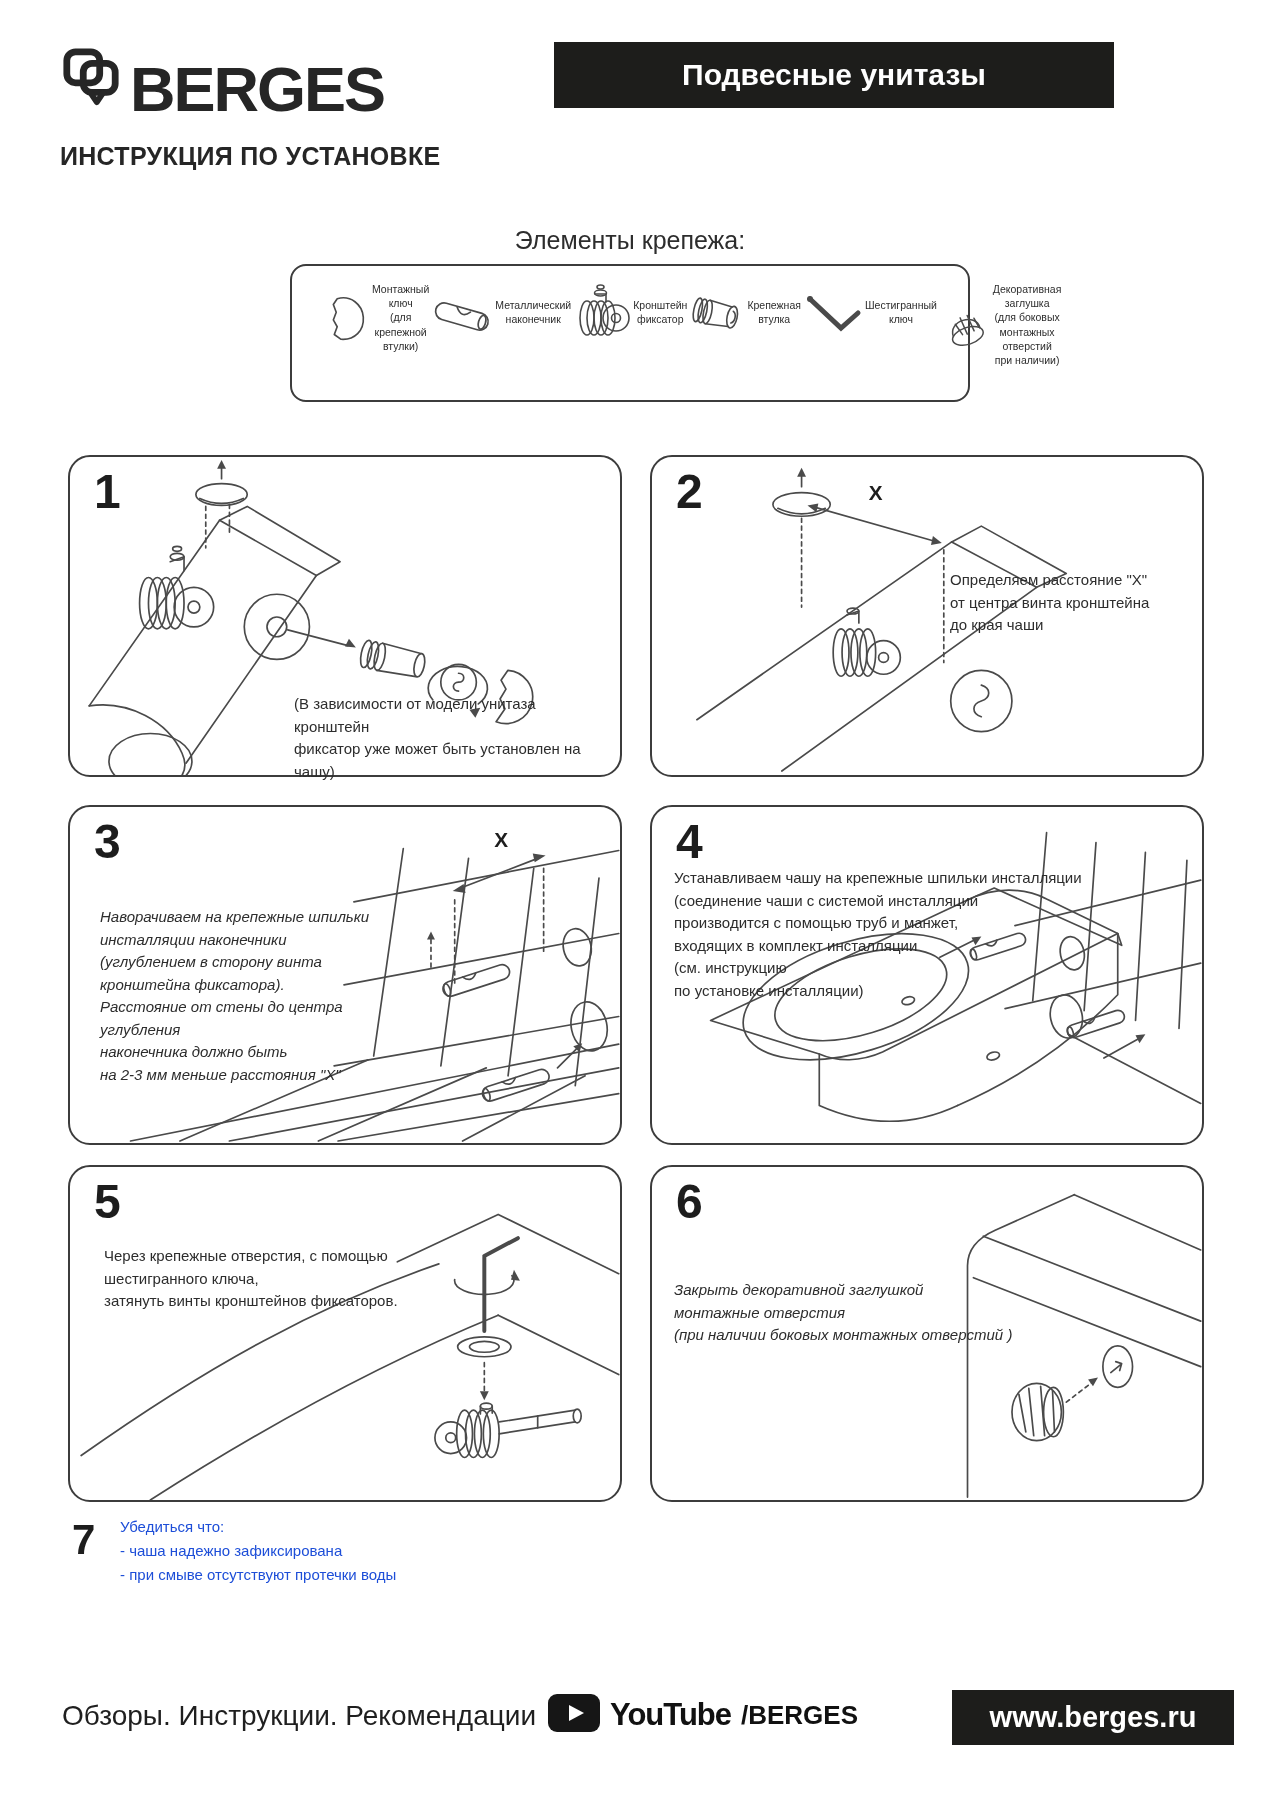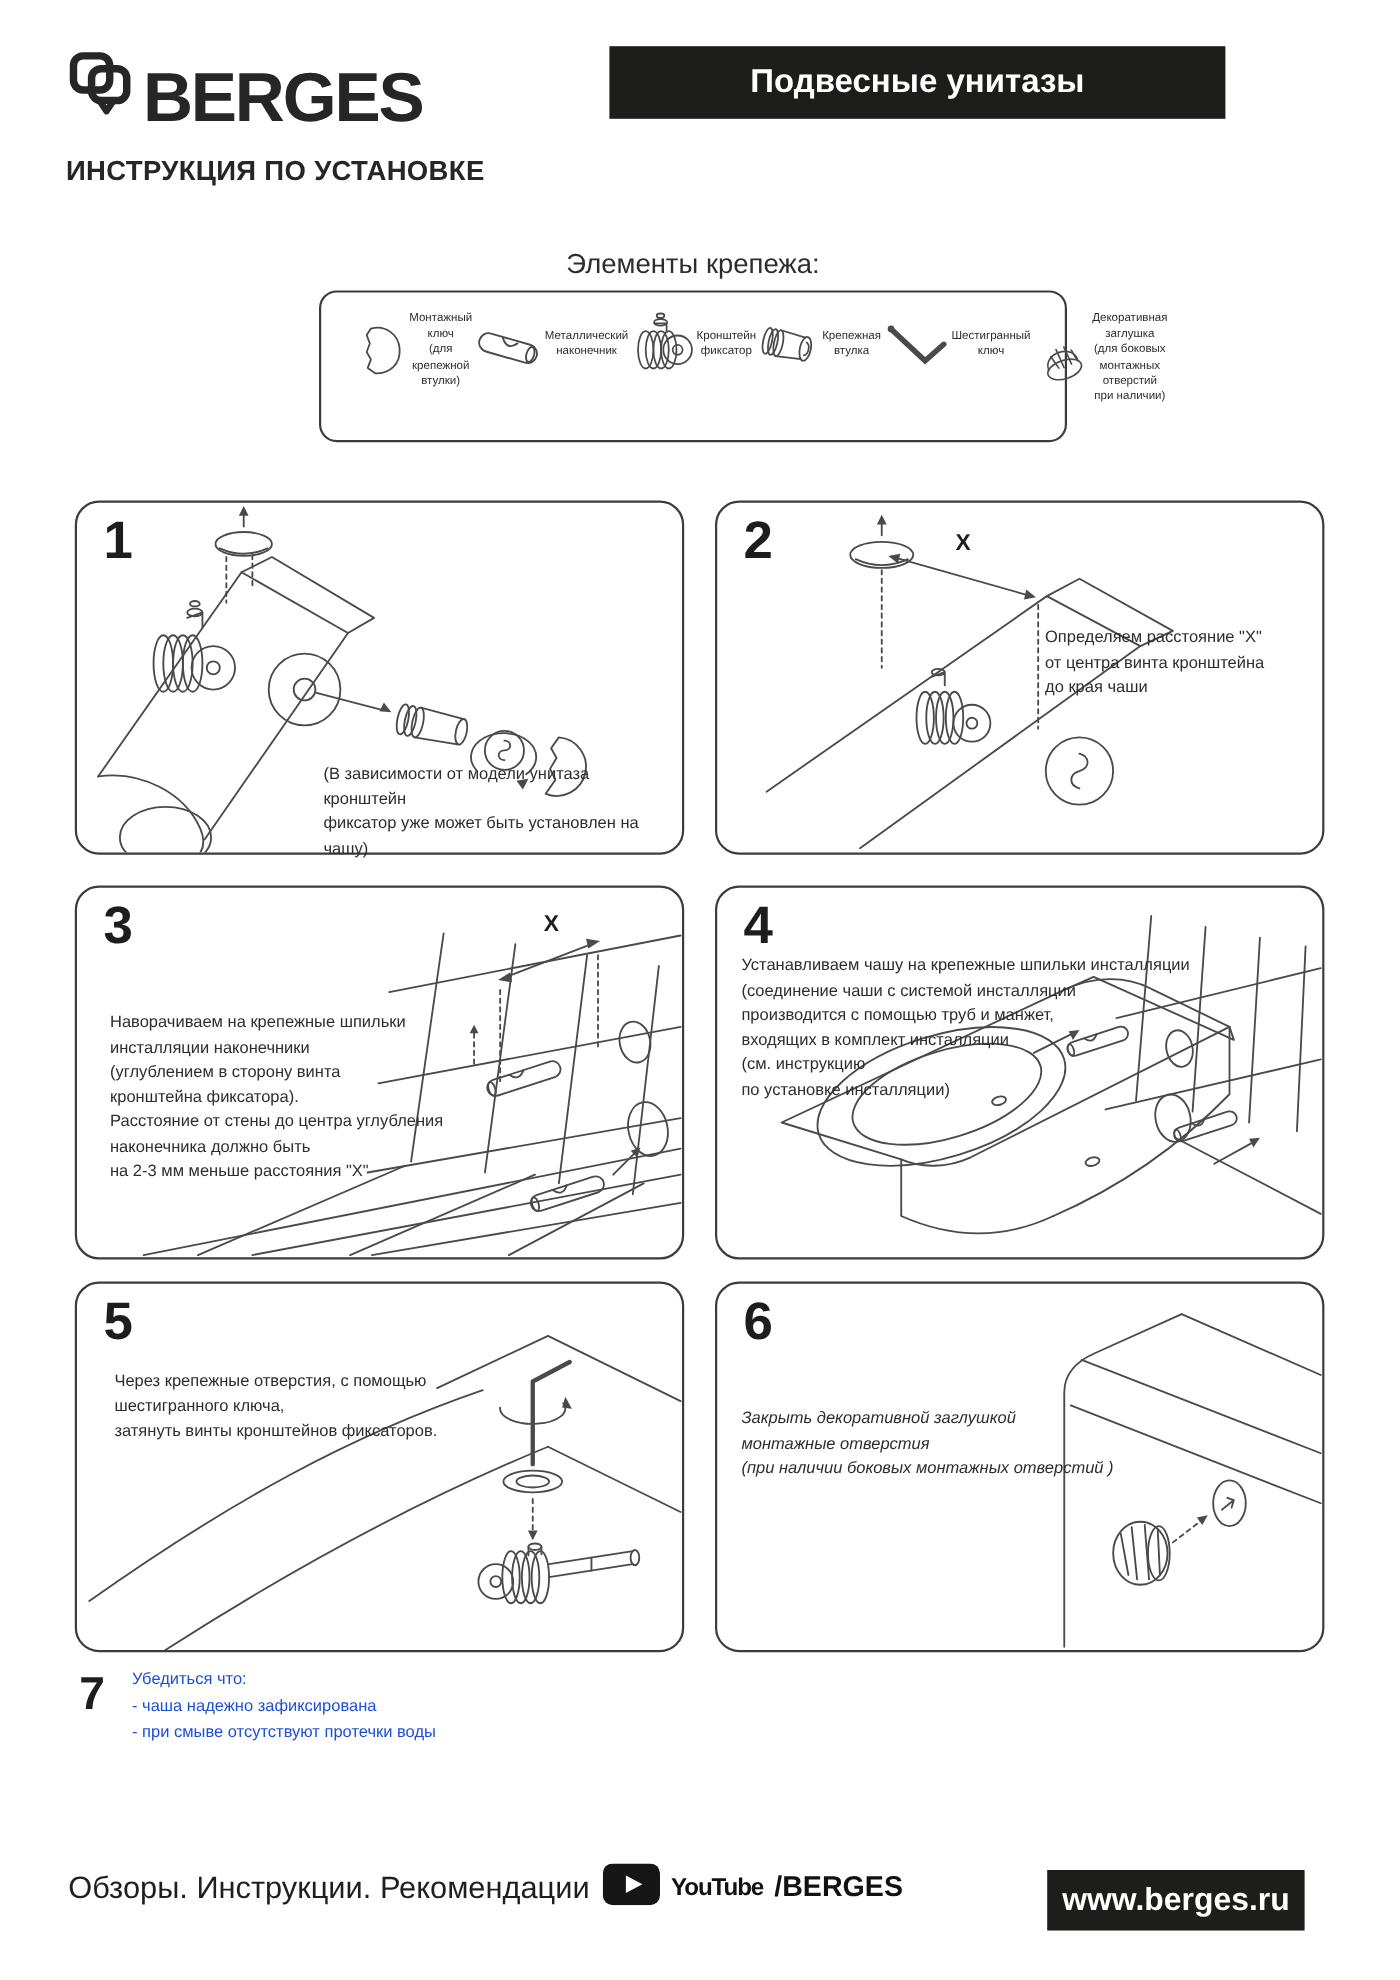--- a/index.html
+++ b/index.html
@@ -36,24 +36,24 @@
   .illust .th{stroke-width:4;}
   .illust .fill{fill:#4a4a4a;stroke:none;}
   .illust text{stroke:none;}
   .xlbl{fill:#1e1e1e;font:700 21px "Liberation Sans",sans-serif;}
   
   .step7-num{position:absolute;left:72px;top:1516px;font-size:42px;font-weight:800;color:#1d1d1d;}
   .step7-text{position:absolute;left:120px;top:1515px;font-size:15px;line-height:1.6;white-space:pre-line;color:#1d4ed8;}
   
   .tagline{position:absolute;left:62px;top:1700px;font-size:28px;color:#1f1f1f;}
   .yt{position:absolute;left:548px;top:1694px;display:flex;align-items:center;gap:10px;cursor:pointer;}
-  .yt-word{font-size:22px;font-weight:800;letter-spacing:-1px;color:#111;}
+  .yt-word{font-size:31px;font-weight:800;letter-spacing:-1px;color:#111;}
   .yt-channel{font-size:26px;font-weight:700;color:#111;}
-  .site-box{position:absolute;left:952px;top:1690px;width:234px;height:55px;background:#1d1d1b;color:#fff;
-            display:flex;align-items:center;justify-content:center;font-size:29px;font-weight:700;cursor:pointer;margin-top:10px;}
+  .site-box{position:absolute;left:952px;top:1690px;width:282px;height:55px;background:#1d1d1b;color:#fff;
+            display:flex;align-items:center;justify-content:center;font-size:29px;font-weight:700;cursor:pointer;}
 </style>
 </head>
 <body>
 
 <div class="page">
 
   <div class="logo-block">
     <div class="logo-row">
       <span>
         <svg width="62" height="60" viewBox="0 0 64 62">
@@ -267,21 +267,21 @@
       <g transform="rotate(-18 450 282)">
         <rect x="415" y="274" width="70" height="15" rx="7.5"></rect>
         <path d="M438 274 q7 9 14 0"></path>
           <ellipse cx="419" cy="281.5" rx="3" ry="6.5"></ellipse>
       </g>
       <line x1="492" y1="264" x2="512" y2="244"></line>
         <path class="fill" d="M517 239 l-9 3 6 6 z"></path>
       <ellipse cx="524" cy="222" rx="18" ry="25" transform="rotate(-12 524 222)"></ellipse>
     </svg>
     <div class="panel-num">3</div>
-    <div class="panel-text" style="left:30px;top:112px;width:310px;">Наворачиваем на крепежные шпильки
+    <div class="panel-text" style="left:30px;top:99px;width:310px;font-style:italic;">Наворачиваем на крепежные шпильки
 инсталляции наконечники
 (углублением в сторону винта
 кронштейна фиксатора).
 Расстояние от стены до центра углубления
 наконечника должно быть
 на 2-3 мм меньше расстояния "X"</div>
   </div>
 
   <div class="panel" id="p4">
     <svg class="illust" viewBox="0 0 554 340">

